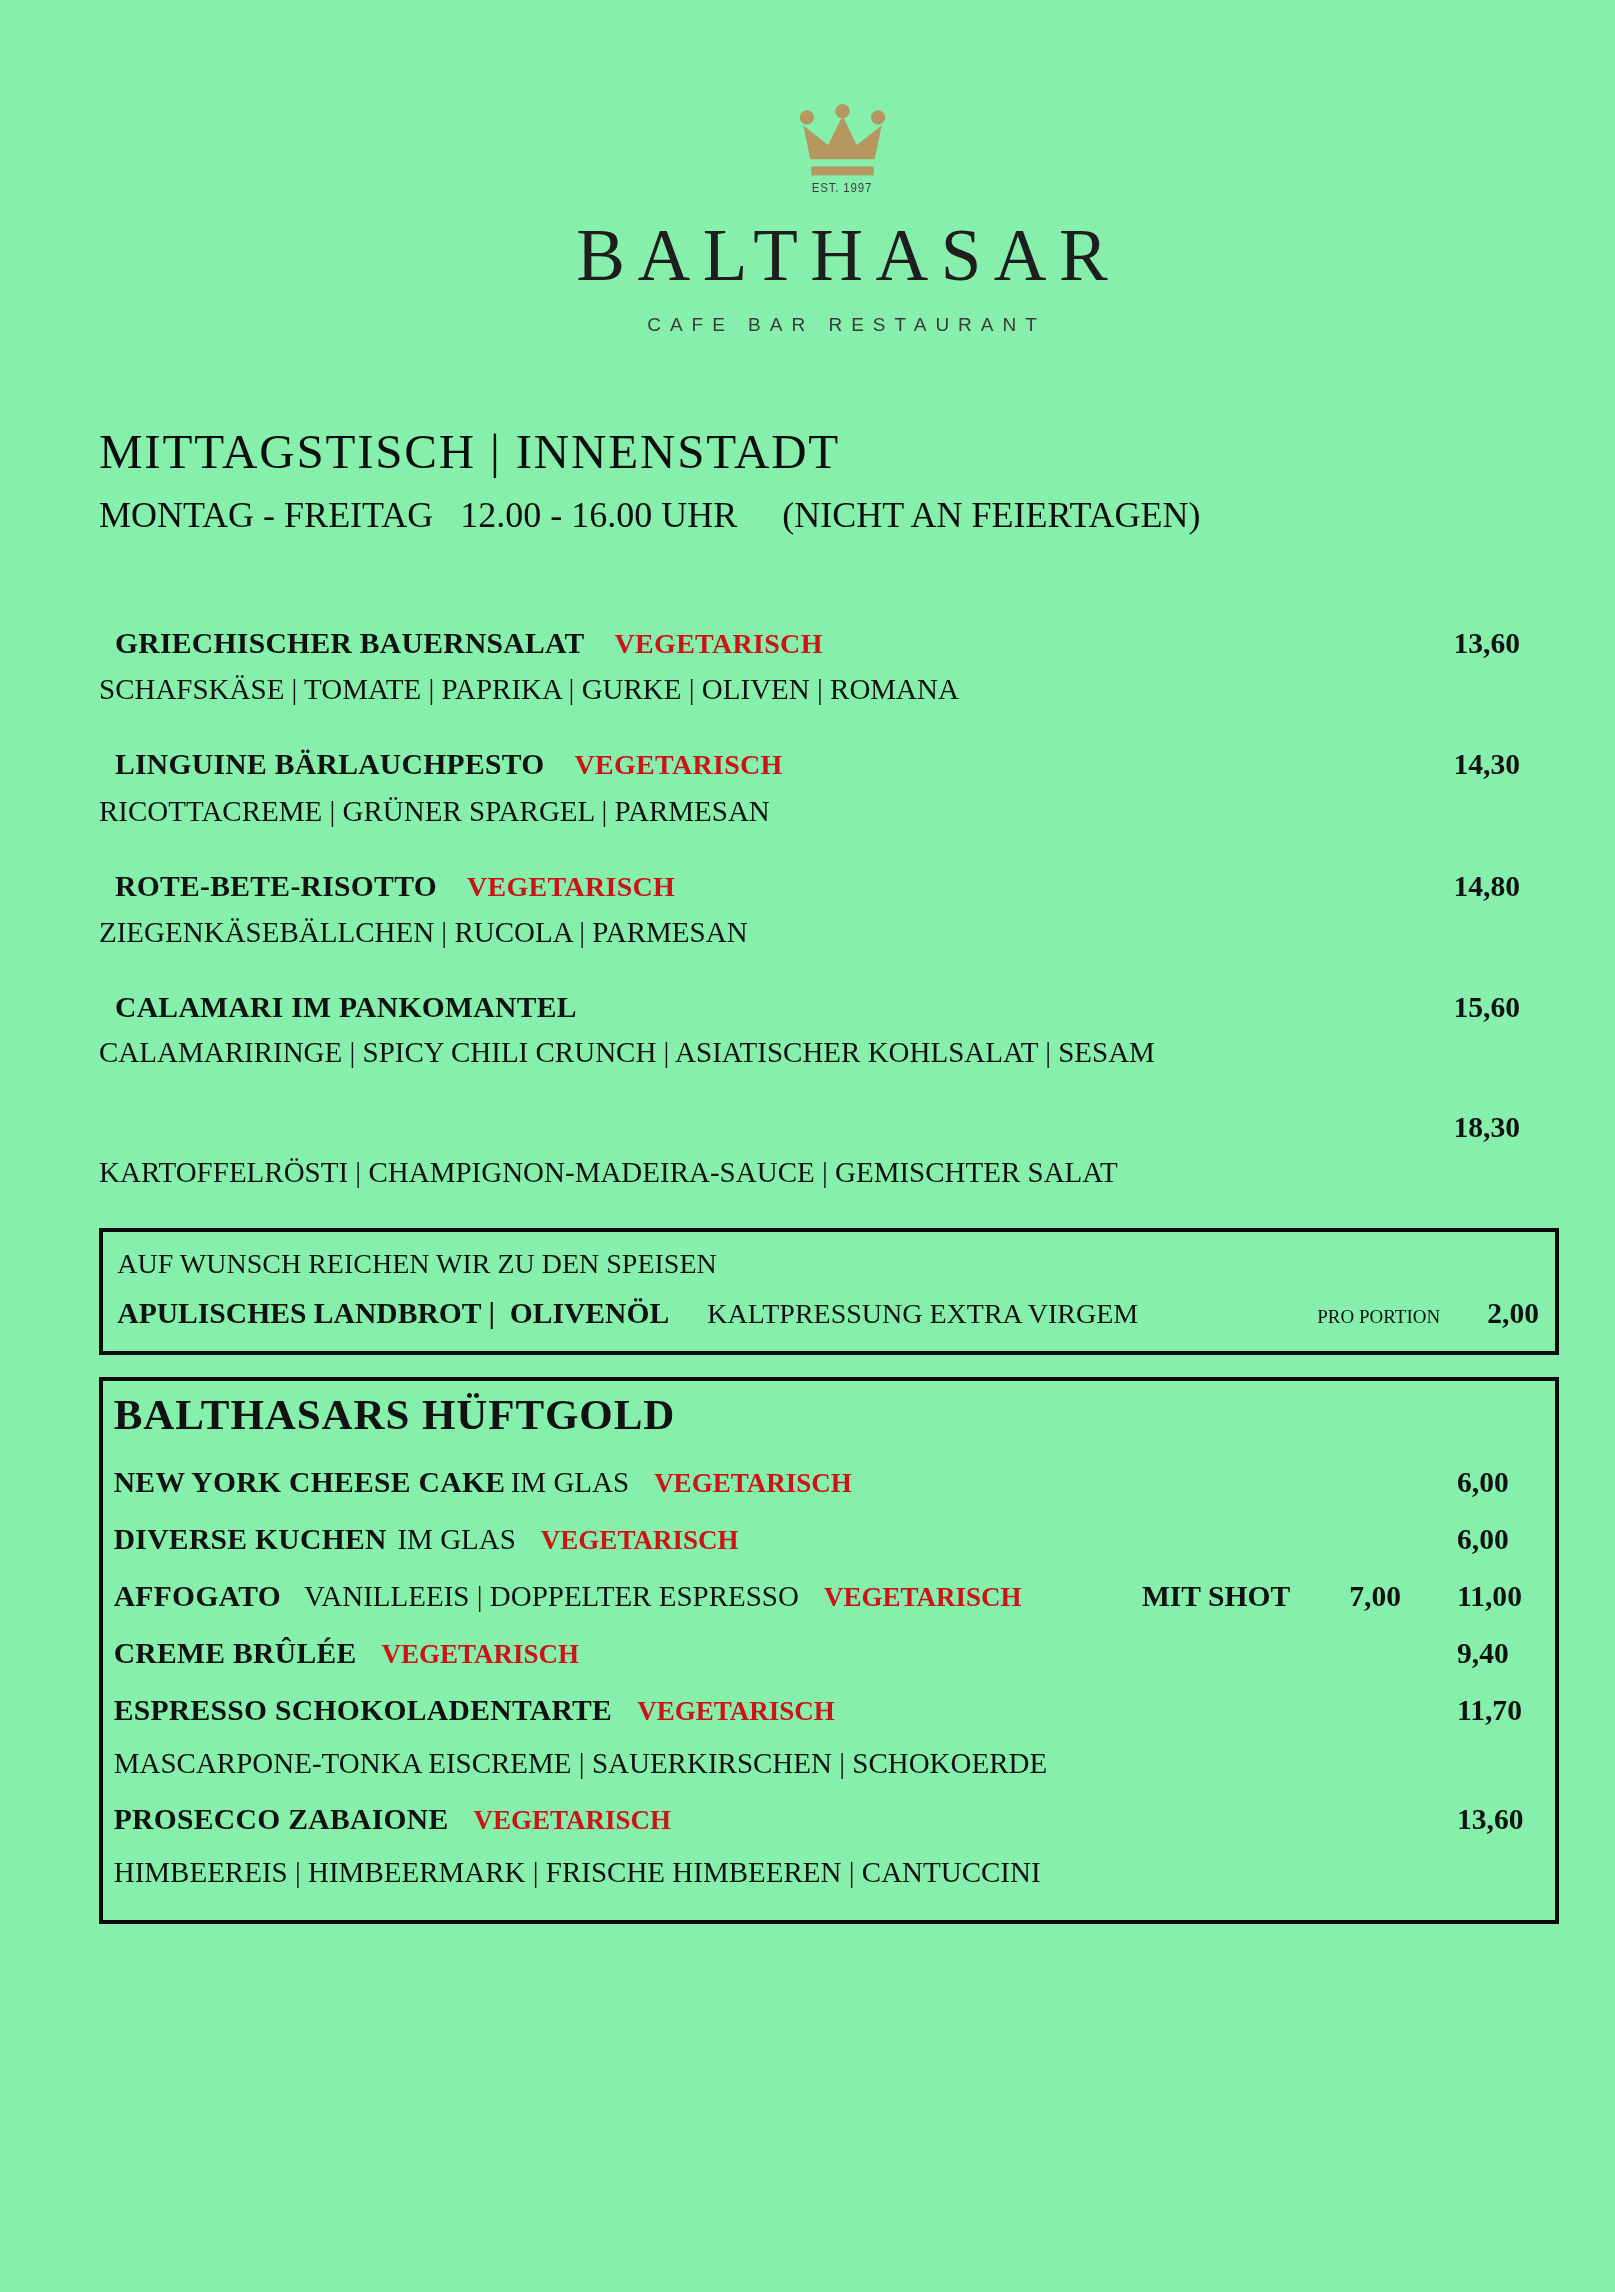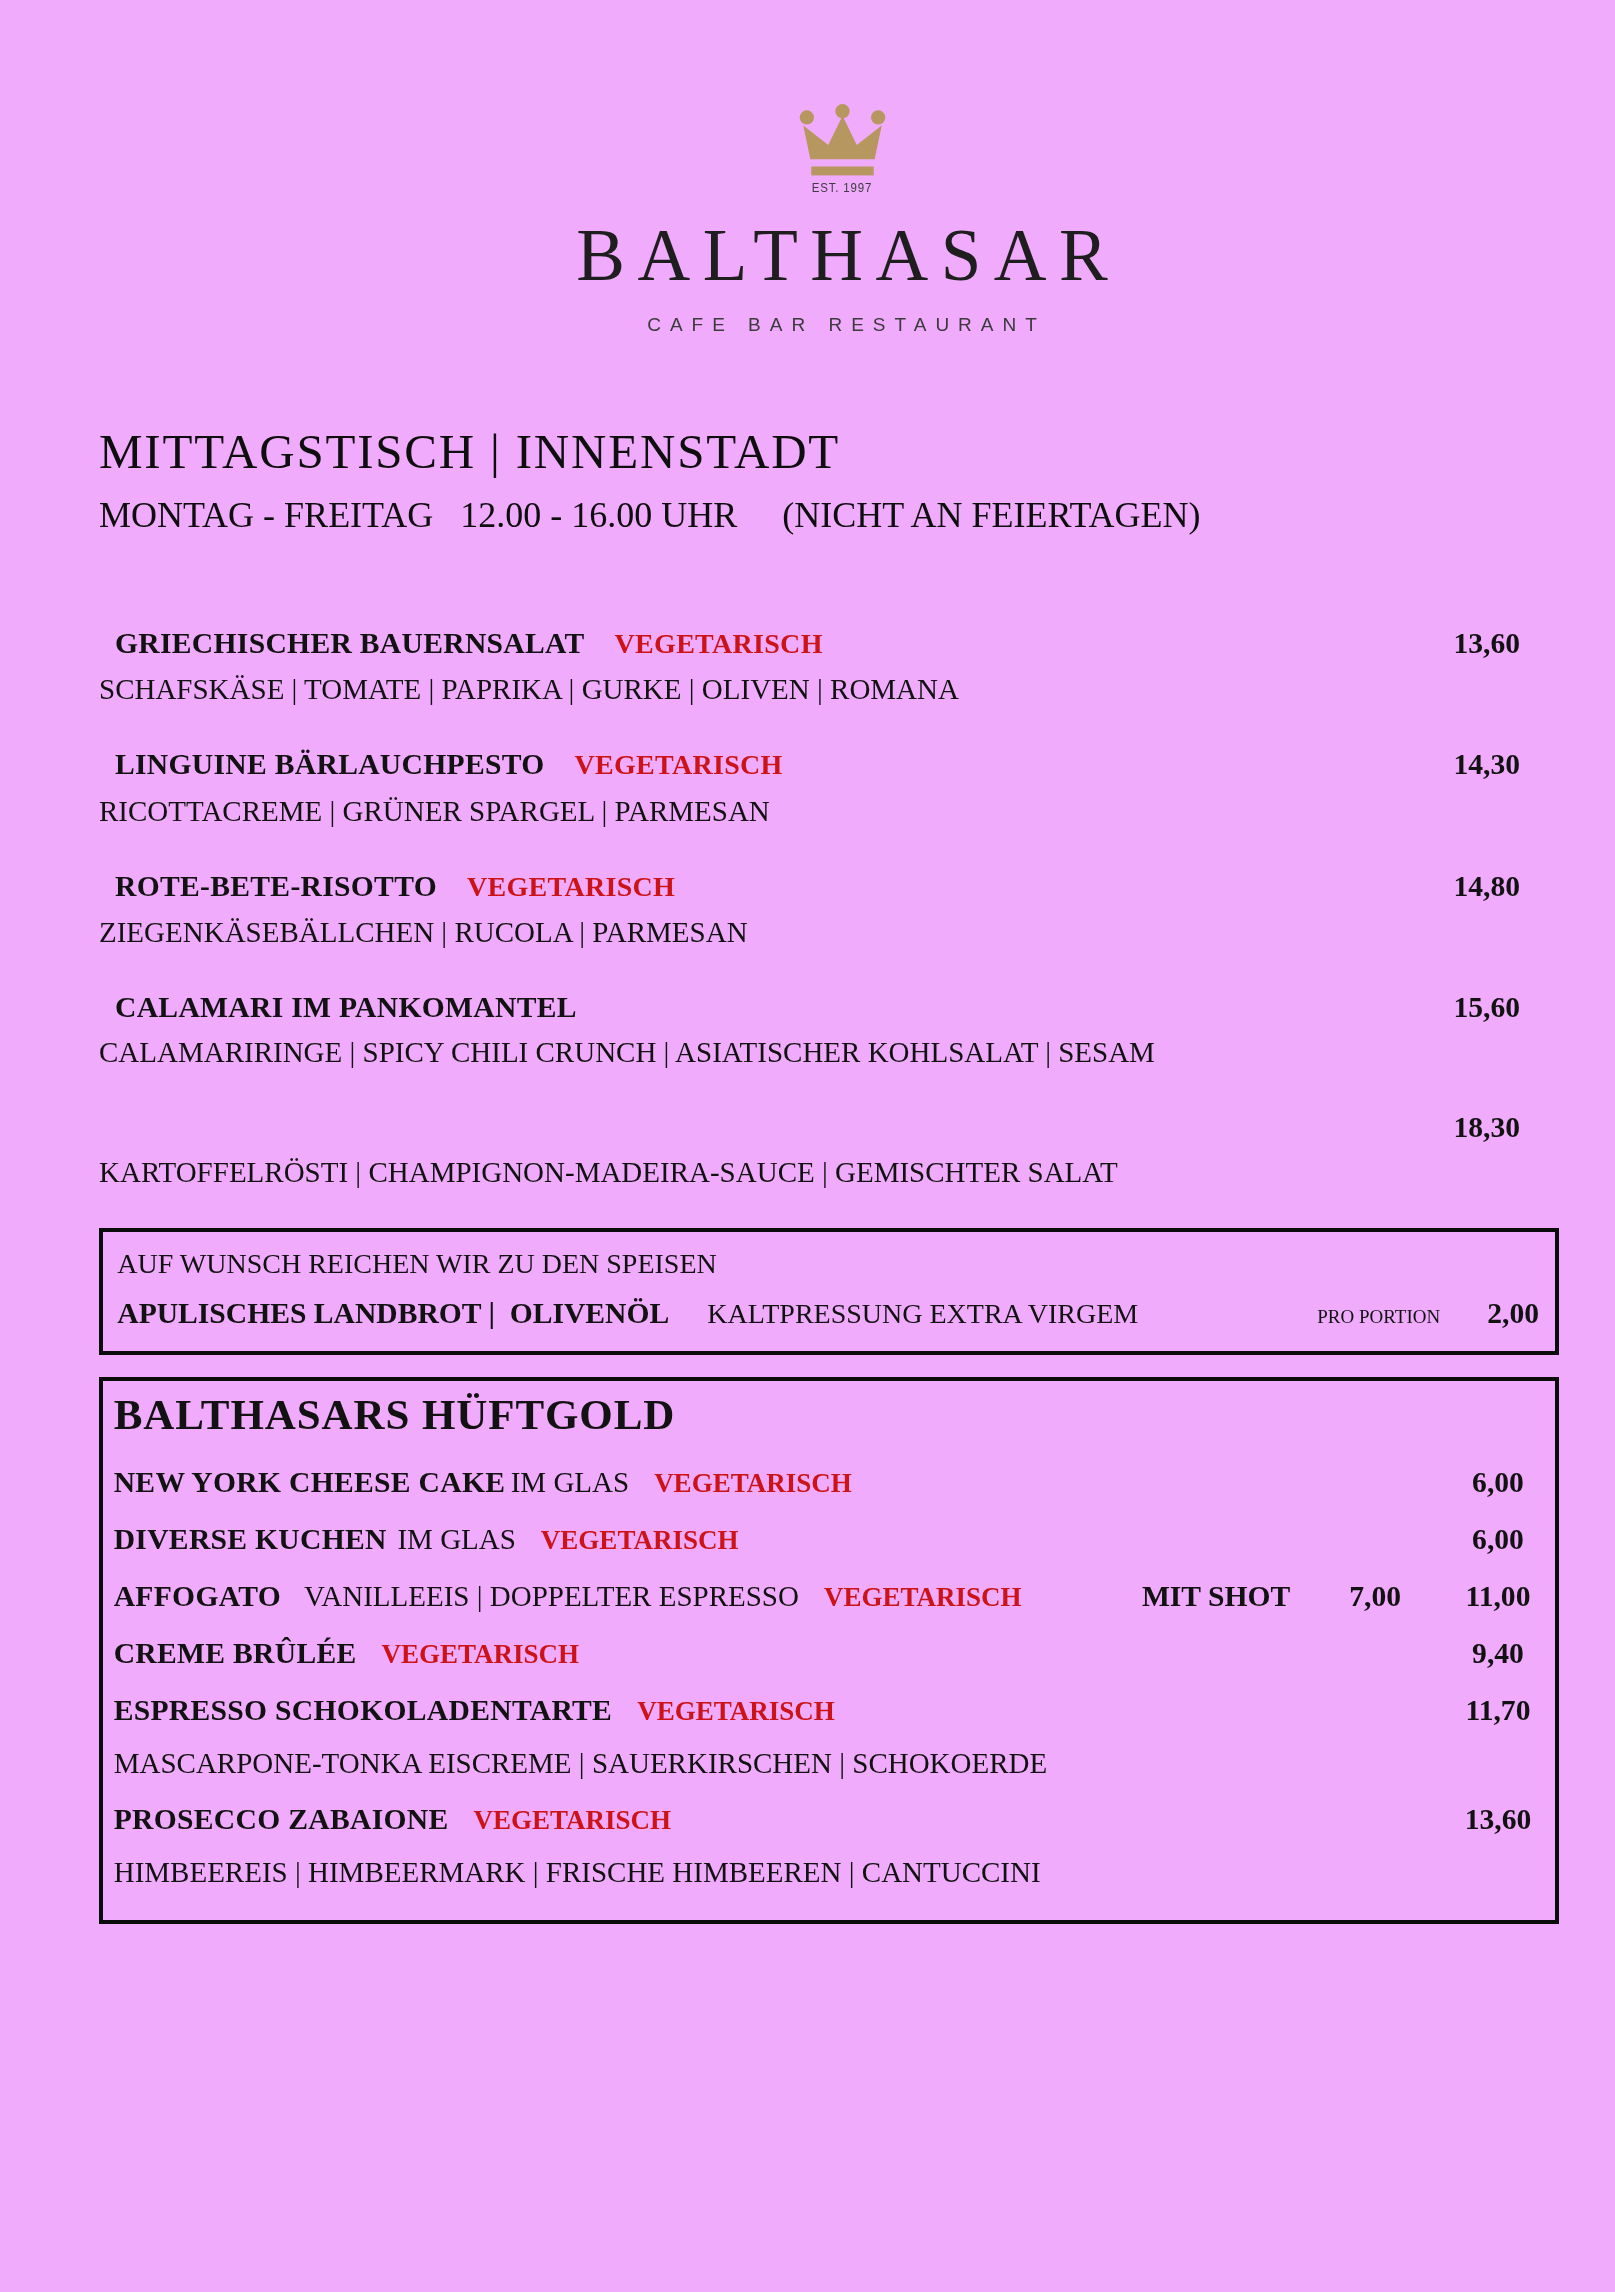--- a/index.html
+++ b/index.html
@@ -1,17 +1,17 @@
 <!DOCTYPE html>
 <html style="font-size:14.3px"><head>
 <meta charset="utf-8">
 <style>
   html,body{margin:0;padding:0;background:#ffffff;}
   .page{
-    position:relative;width:1616px;height:2293px;background:#f0abfc;
+    position:relative;width:1616px;height:2293px;background:#86efac;
     color:#121212;font-family:"Liberation Serif","DejaVu Serif",serif;
     overflow:hidden;
   }
   
   .logo{text-align:center;padding-top:104px;transform:translateX(34px);}
   .crown{display:block;margin:0 auto;}
   .est{
     display:inline-block;font-family:"Liberation Sans","DejaVu Sans",sans-serif;
     font-size:12.5px;letter-spacing:0.9px;color:#3c3c3c;margin-top:1.8px;
     transform:scaleX(.92);
@@ -53,21 +53,21 @@
   .box2-title{font-size:43px;font-weight:700;line-height:50px;letter-spacing:0.9px;}
   .d-items{margin-top:23px;}
   .d-row{display:flex;align-items:baseline;line-height:38px;margin-bottom:18px;}
   .d-name{font-weight:700;font-size:29.6px;letter-spacing:0.3px;}
   .d-suffix{font-size:29px;}
   .gap-s{margin-left:5.4px;}
   .gap-m{margin-left:10.7px;}
   .d-tag{font-weight:700;font-size:27px;margin-left:25px;color:#CC1418;}
   .d-shot-label{font-weight:700;font-size:29.6px;margin-left:auto;}
   .d-shot-price{font-weight:700;font-size:29.6px;margin-left:59px;}
-  .d-price{font-weight:700;font-size:29.6px;margin-left:auto;min-width:82px;text-align:center;}
+  .d-price{font-weight:700;font-size:29.6px;margin-left:auto;min-width:82px;text-align:left;}
   .d-price.fixed{margin-left:56px;}
   .d-desc{font-size:29px;line-height:38px;margin:-3.6px 0 18px 0;}
 </style>
 </head>
 <body>
 
 <div class="page">
 
   <div class="logo">
     <svg class="crown" width="107" height="75" viewBox="0 0 120 84" aria-hidden="true">

